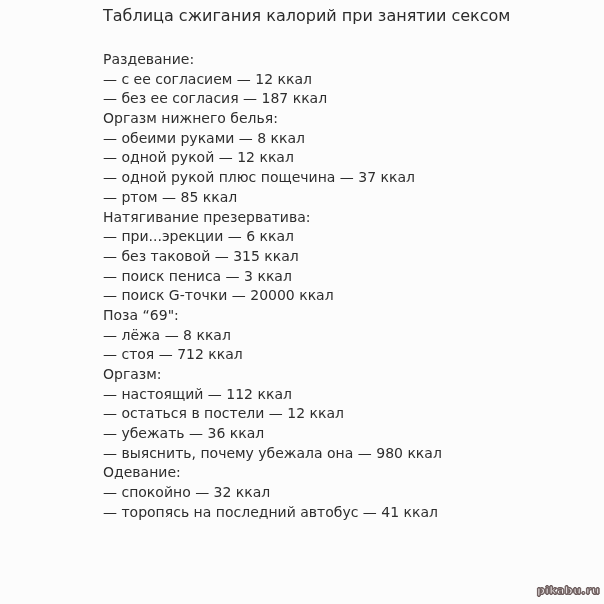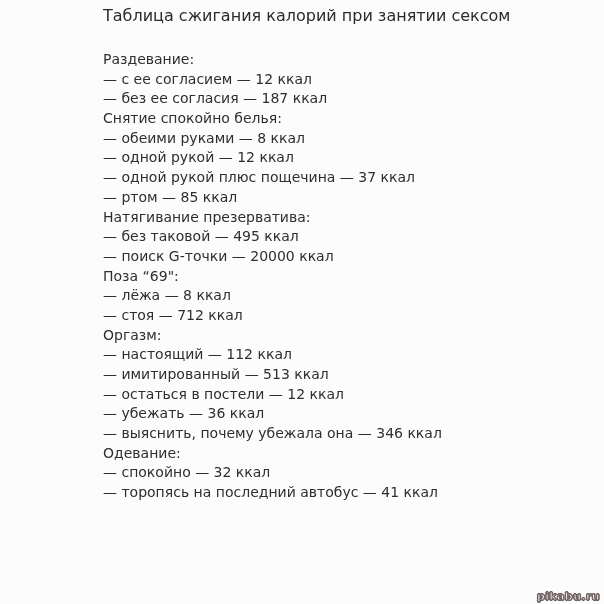--- a/index.html
+++ b/index.html
@@ -33,55 +33,56 @@
   .line {
     font-size: 14px;
     line-height: 19.7px;
     height: 19.7px;
     white-space: nowrap;
     color: #2e2e2e;
   }
   .watermark {
     position: absolute;
     right: 4px;
-    bottom: 1px;
+    bottom: 7px;
     font-size: 11px;
     font-weight: 700;
     letter-spacing: 0.4px;
     color: #f0eaea;
     -webkit-text-stroke: 0.8px #6a5a5a;
     text-shadow: -1px 0 #6a5a5a, 1px 0 #6a5a5a, 0 -1px #6a5a5a, 0 1px #6a5a5a;
   }
 </style>
 </head>
 <body>
 
 <div class="page">
   <div class="doc">
     <h1 class="title">Таблица сжигания калорий при занятии сексом</h1>
     <div class="list">
         <div class="line">Раздевание:</div>
         <div class="line">— с ее согласием — 12 ккал</div>
         <div class="line">— без ее согласия — 187 ккал</div>
-        <div class="line">Снятие спокойно белья:</div>
+        <div class="line">Оргазм нижнего белья:</div>
         <div class="line">— обеими руками — 8 ккал</div>
         <div class="line">— одной рукой — 12 ккал</div>
         <div class="line">— одной рукой плюс пощечина — 37 ккал</div>
         <div class="line">— ртом — 85 ккал</div>
         <div class="line">Натягивание презерватива:</div>
-        <div class="line">— без таковой — 495 ккал</div>
+        <div class="line">— при...эрекции — 6 ккал</div>
+        <div class="line">— без таковой — 315 ккал</div>
+        <div class="line">— поиск пениса — 3 ккал</div>
         <div class="line">— поиск G-точки — 20000 ккал</div>
         <div class="line">Поза “69":</div>
         <div class="line">— лёжа — 8 ккал</div>
         <div class="line">— стоя — 712 ккал</div>
         <div class="line">Оргазм:</div>
         <div class="line">— настоящий — 112 ккал</div>
-        <div class="line">— имитированный — 513 ккал</div>
         <div class="line">— остаться в постели — 12 ккал</div>
         <div class="line">— убежать — 36 ккал</div>
-        <div class="line">— выяснить, почему убежала она — 346 ккал</div>
+        <div class="line">— выяснить, почему убежала она — 980 ккал</div>
         <div class="line">Одевание:</div>
         <div class="line">— спокойно — 32 ккал</div>
         <div class="line">— торопясь на последний автобус — 41 ккал</div>
       </div>
   </div>
   <div class="watermark">pikabu.ru</div>
 </div>
 
 </body></html>

